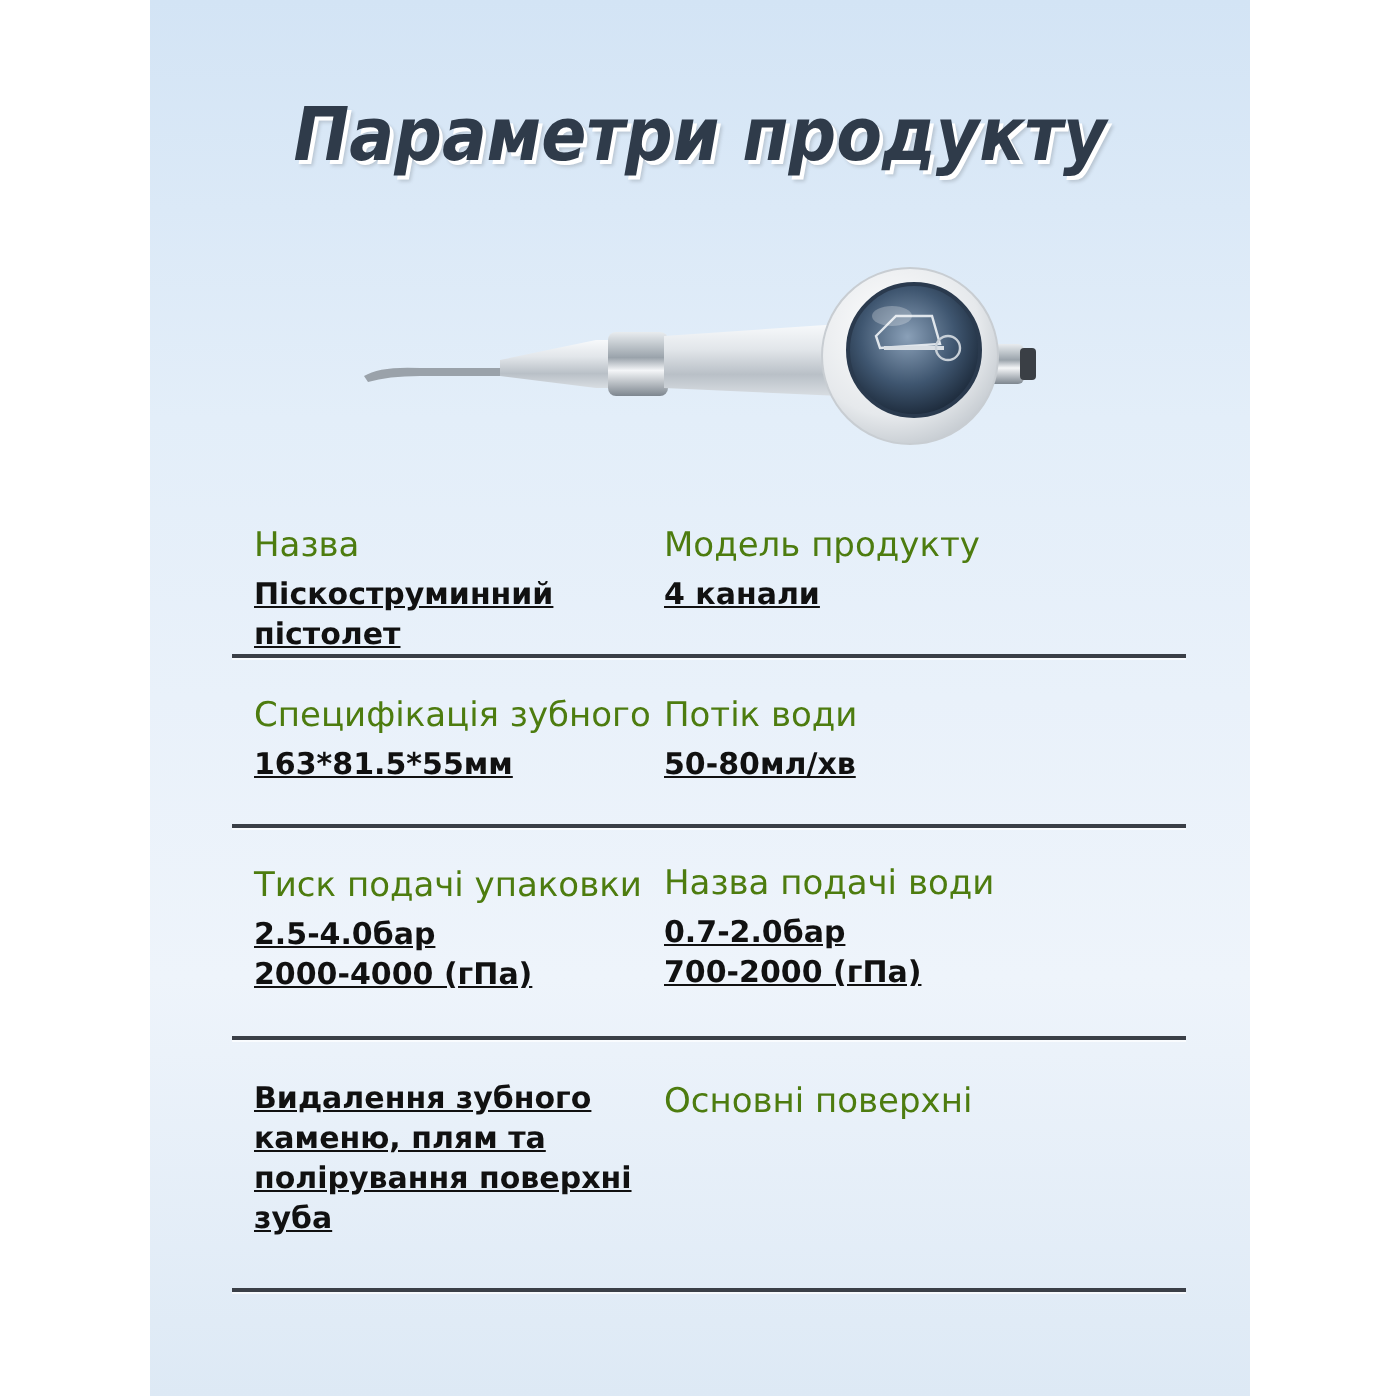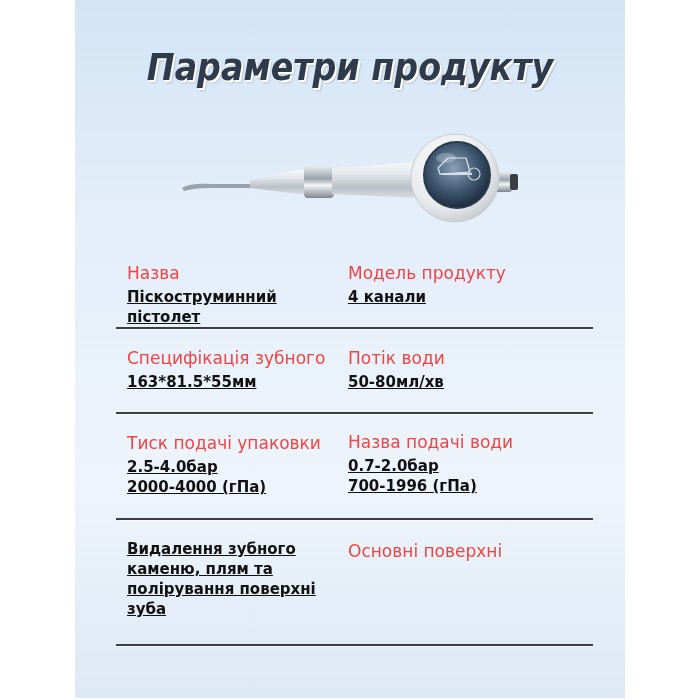--- a/index.html
+++ b/index.html
@@ -21,30 +21,30 @@
   .product {
     position: absolute; left: 170px; top: 128px; width: 360px; height: 112px;
   }
   .divider {
     position: absolute; left: 116px; width: 477px; height: 2px; background: #3a3f47;
     box-shadow: 0 1px 0 rgba(255,255,255,0.7);
   }
   .cell { position: absolute; color: #111; }
   .cell .label {
     font-family: "DejaVu Sans", sans-serif; font-size: 17px; font-weight: normal;
-    color: #ef4444; line-height: 22px; margin-bottom: 3px; white-space: nowrap;
+    color: #4d7c0f; line-height: 22px; margin-bottom: 3px; white-space: nowrap;
     transform-origin: left center;
   }
   .cell .value {
     font-family: "DejaVu Sans", sans-serif; font-size: 15px; font-weight: bold;
     color: #111; line-height: 20px; text-decoration: underline;
   }
   .cell .value span { display: block; white-space: nowrap; }
   .col-l { left: 127px; width: 220px; }
-  .col-r { left: 348px; width: 250px; }
+  .col-r { left: 332px; width: 250px; }
 </style>
 </head>
 <body>
 
 <div class="panel"></div>
 
 <div class="title">Параметри продукту</div>
 
 <svg class="product" viewBox="0 0 360 112">
   <defs>
@@ -125,21 +125,21 @@
   <div class="label">Тиск подачі упаковки</div>
   <div class="value">
     <span>2.5-4.0бар</span>
     <span>2000-4000  (гПа)</span>
   </div>
 </div>
 <div class="cell col-r" style="top:431px;">
   <div class="label">Назва подачі води</div>
   <div class="value">
     <span>0.7-2.0бар</span>
-    <span>700-1996  (гПа)</span>
+    <span>700-2000  (гПа)</span>
   </div>
 </div>
 <div class="divider" style="top:518px;"></div>
 
 <div class="cell col-l" style="top:539px;">
   <div class="value">
     <span>Видалення зубного</span>
     <span>каменю, плям та</span>
     <span>полірування поверхні</span>
     <span>зуба</span>

